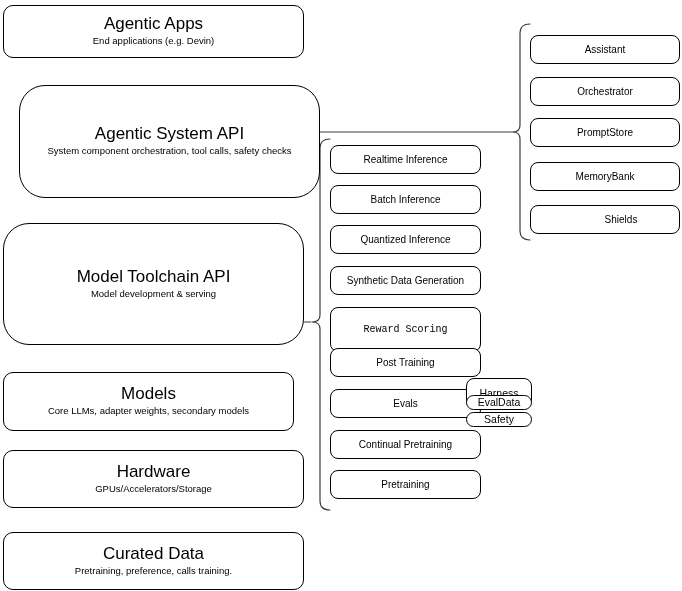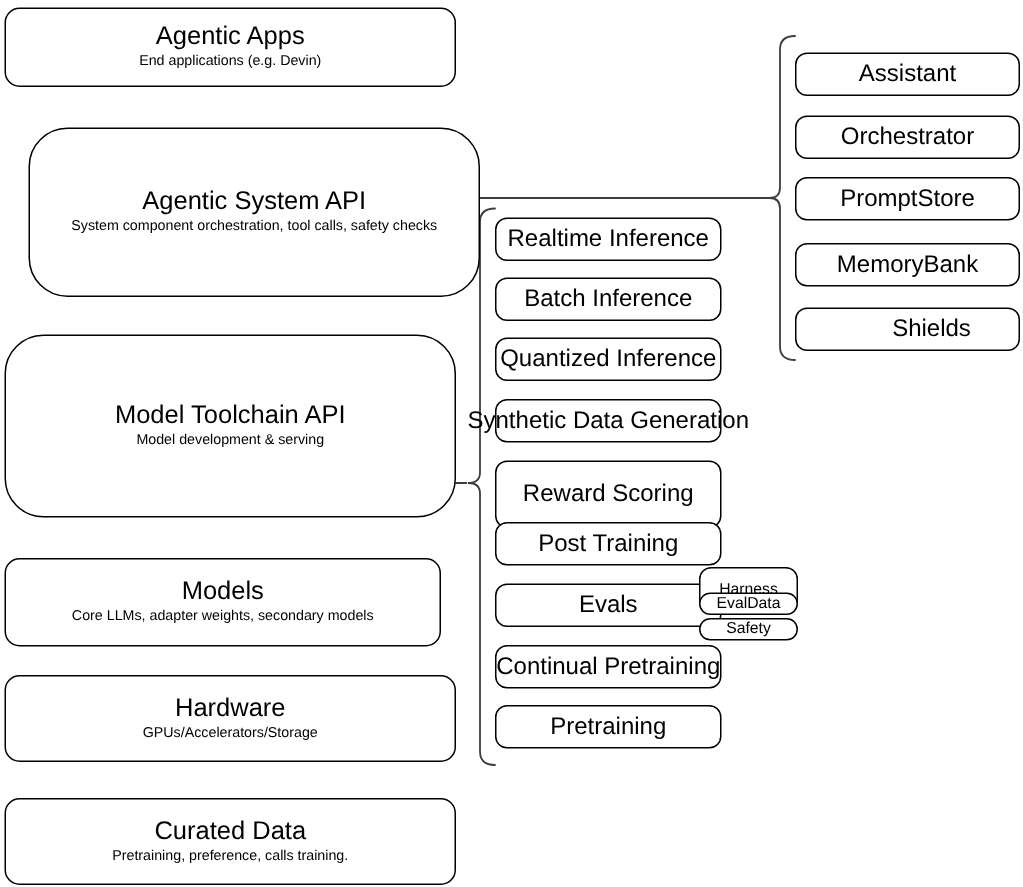--- a/index.html
+++ b/index.html
@@ -25,21 +25,21 @@
     border: 1px solid #000000;
     display: flex;
     flex-direction: column;
     align-items: center;
     justify-content: center;
     text-align: center;
     z-index: 2;
   }
   .node .title { font-size: 17px; line-height: 14px; white-space: nowrap; }
   .node .sub  { font-size: 9.5px; line-height: 11px; margin-top: 4px; white-space: nowrap; }
-  .leaf { font-size: 16px; line-height: 13px; white-space: nowrap; }
+  .leaf { font-size: 10px; line-height: 13px; white-space: nowrap; }
   .tag {
     position: absolute;
     box-sizing: border-box;
     background: #ffffff;
     border: 1px solid #000000;
     border-radius: 8px;
     display: flex;
     align-items: center;
     justify-content: center;
     font-size: 10.5px;
@@ -95,21 +95,21 @@
   </div>
   <div class="node" style="left:330px; top:185px; width:151px; height:29px; border-radius:8px;">
     <div class="leaf">Batch Inference</div>
   </div>
   <div class="node" style="left:330px; top:225px; width:151px; height:29px; border-radius:8px;">
     <div class="leaf">Quantized Inference</div>
   </div>
   <div class="node" style="left:330px; top:266px; width:151px; height:29px; border-radius:8px;">
     <div class="leaf">Synthetic Data Generation</div>
   </div>
-  <div class="node" style="left:330px; top:307px; width:151px; height:45px; border-radius:8px;">
+  <div class="node" style="left:330px; top:307px; width:151px; height:45px; border-radius:8px;font-family:Liberation Mono, monospace;">
     <div class="leaf">Reward Scoring</div>
   </div>
   <div class="node" style="left:330px; top:348px; width:151px; height:29px; border-radius:8px;">
     <div class="leaf">Post Training</div>
   </div>
   <div class="node" style="left:330px; top:389px; width:151px; height:29px; border-radius:8px;">
     <div class="leaf">Evals</div>
   </div>
   <div class="node" style="left:330px; top:430px; width:151px; height:29px; border-radius:8px;">
     <div class="leaf">Continual Pretraining</div>

